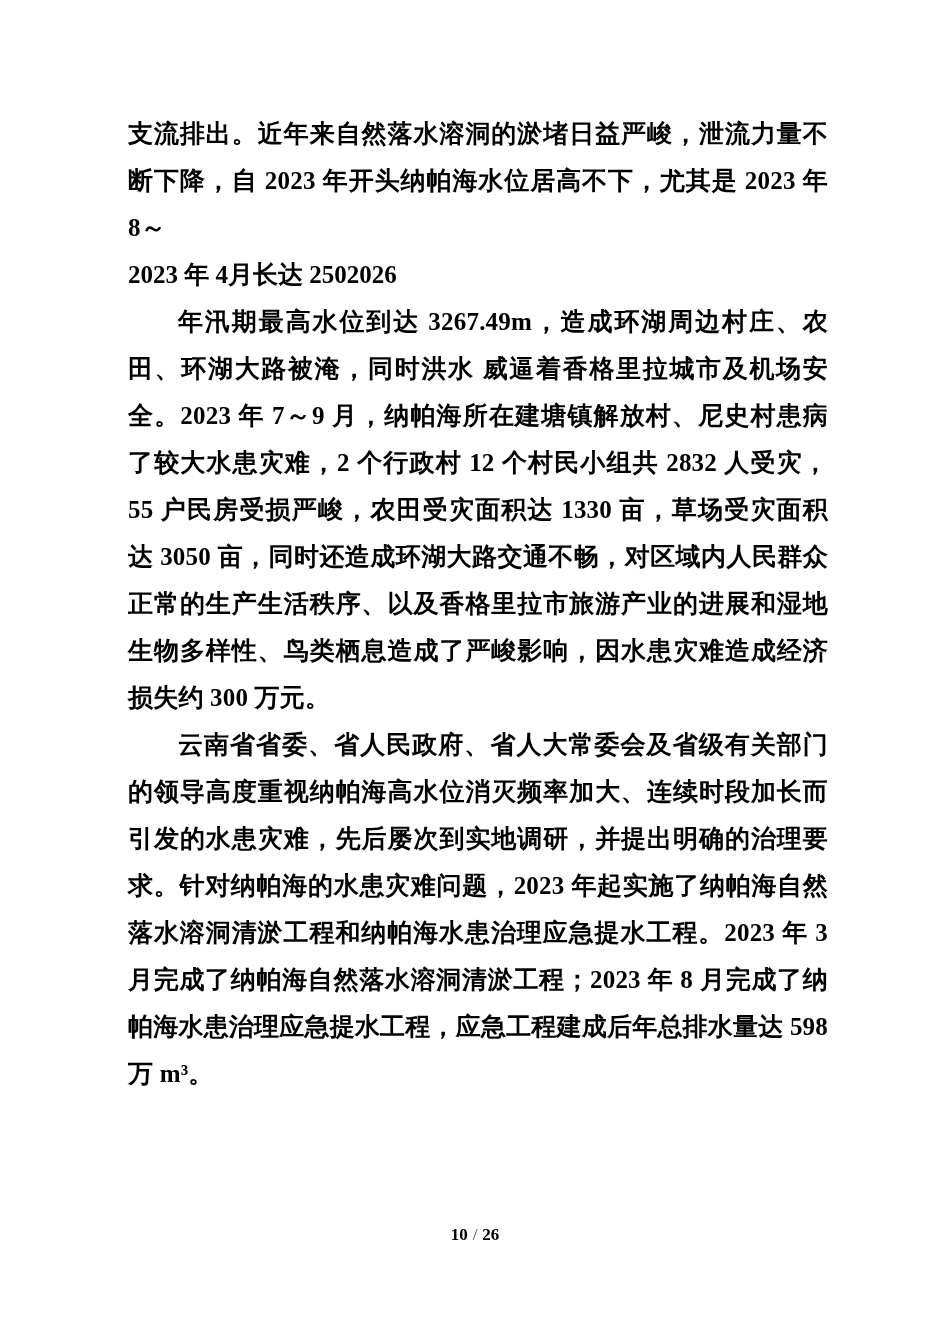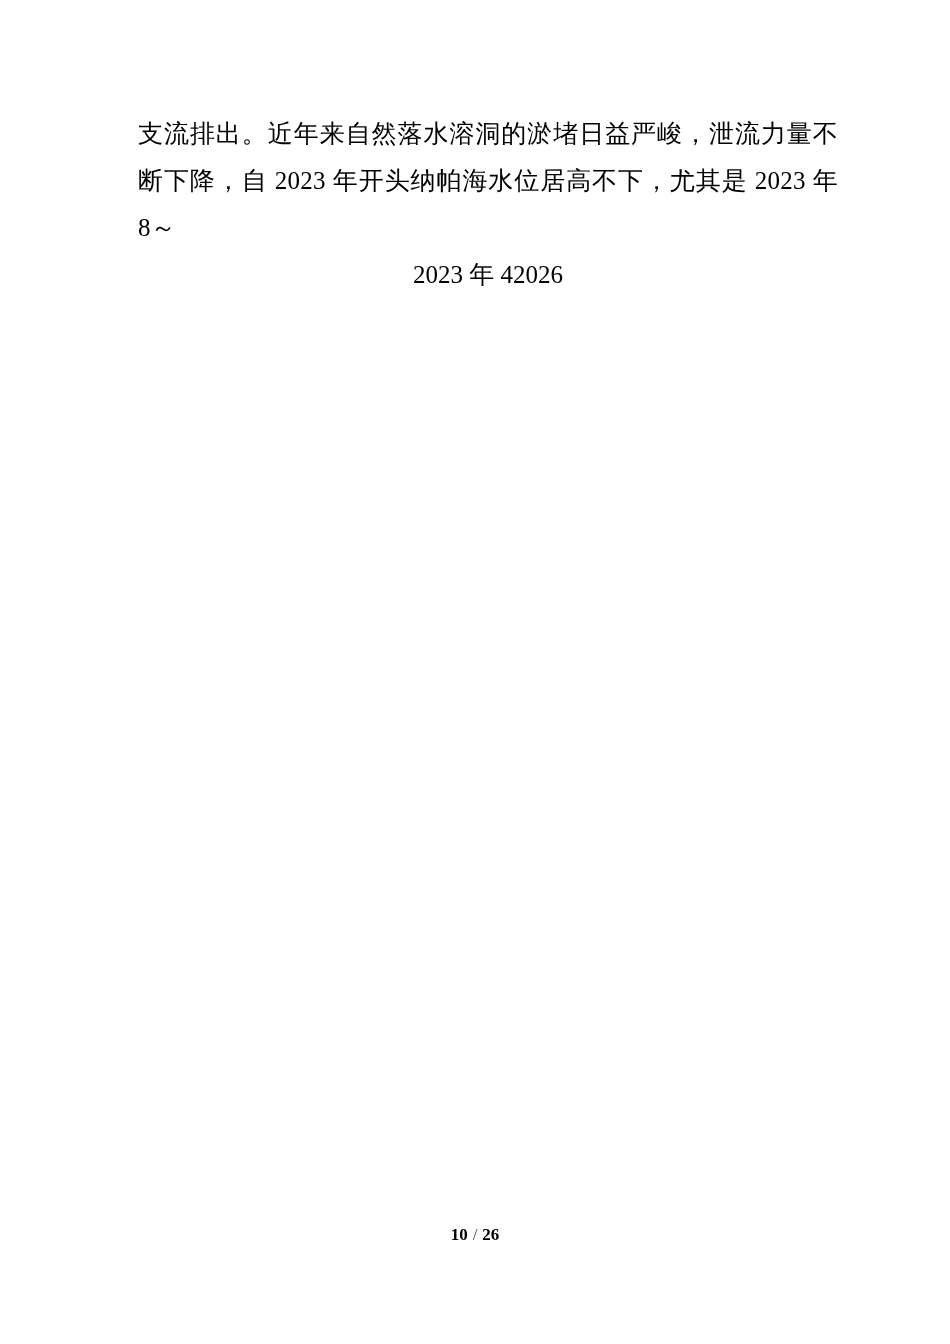--- a/index.html
+++ b/index.html
@@ -17,42 +17,43 @@
   }
   .page {
     width: 950px;
     height: 1344px;
     position: relative;
     box-sizing: border-box;
     padding: 0;
   }
   .doc-body {
     position: absolute;
-    left: 138px;
+    left: 128px;
     top: 110px;
     width: 700px;
+    font-weight: bold;
   }
   p.para {
     margin: 0;
     font-size: 25px;
     line-height: 47px;
     text-align: justify;
     text-justify: inter-ideograph;
     letter-spacing: 0.2px;
   }
   p.indent {
     text-indent: 2em;
   }
   .spread {
     display: block;
     width: 100%;
   }
   .spread-line {
     display: flex;
-    justify-content: center;
+    justify-content: flex-start;
     font-size: 25px;
     line-height: 47px;
   }
   .spread-line span {
     white-space: pre;
   }
   .footer {
     position: absolute;
     left: 0;
     right: 0;
@@ -75,25 +76,28 @@
 
 <div class="page">
 
   <div class="doc-body">
 
     <p class="para">支流排出。近年来自然落水溶洞的淤堵日益严峻，泄流力量不断下降，自 2023 年开头纳帕海水位居高不下，尤其是 2023 年 8～</p>
 
     <div class="spread">
       <div class="spread-line">
         <span>2023 年 4</span>
+        <span>月长达 250</span>
         <span>2026</span>
       </div>
     </div>
 
+    <p class="para indent">年汛期最高水位到达 3267.49m，造成环湖周边村庄、农田、环湖大路被淹，同时洪水 威逼着香格里拉城市及机场安全。2023 年 7～9 月，纳帕海所在建塘镇解放村、尼史村患病了较大水患灾难，2 个行政村 12 个村民小组共 2832 人受灾，55 户民房受损严峻，农田受灾面积达 1330 亩，草场受灾面积达 3050 亩，同时还造成环湖大路交通不畅，对区域内人民群众正常的生产生活秩序、以及香格里拉市旅游产业的进展和湿地生物多样性、鸟类栖息造成了严峻影响，因水患灾难造成经济损失约 300 万元。</p>
 
+    <p class="para indent">云南省省委、省人民政府、省人大常委会及省级有关部门的领导高度重视纳帕海高水位消灭频率加大、连续时段加长而引发的水患灾难，先后屡次到实地调研，并提出明确的治理要求。针对纳帕海的水患灾难问题，2023 年起实施了纳帕海自然落水溶洞清淤工程和纳帕海水患治理应急提水工程。2023 年 3 月完成了纳帕海自然落水溶洞清淤工程；2023 年 8 月完成了纳帕海水患治理应急提水工程，应急工程建成后年总排水量达 598 万 m³。</p>
 
 
   </div>
 
   <div class="footer">
     <span class="num">10</span><span class="sep">/</span><span class="num">26</span>
   </div>
 
 </div>
 

